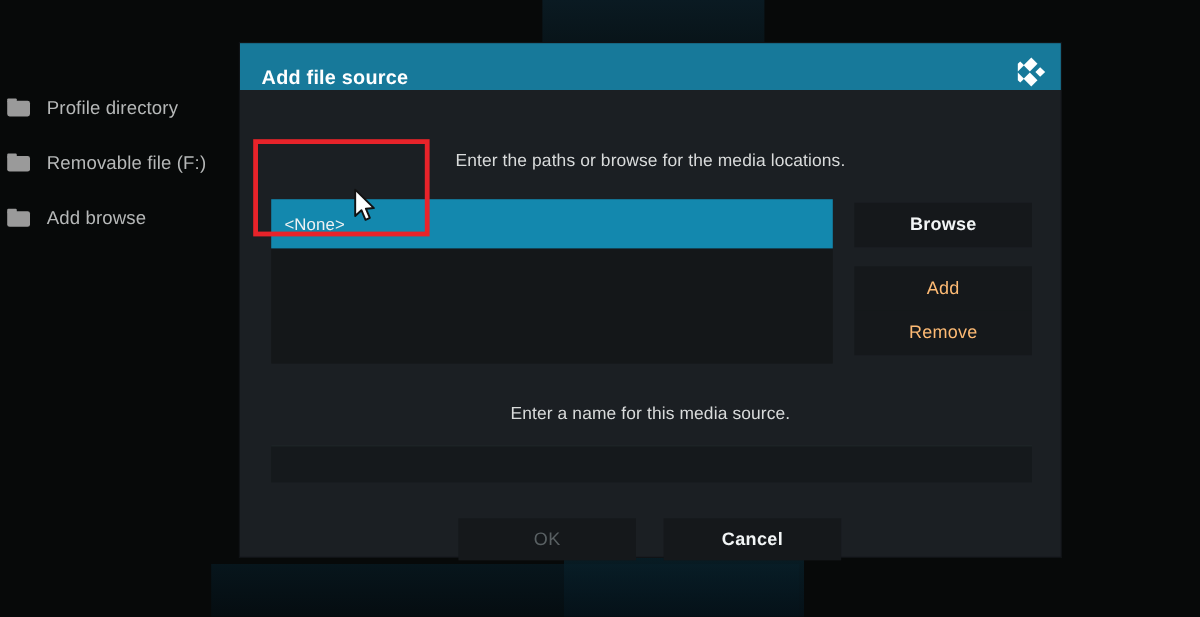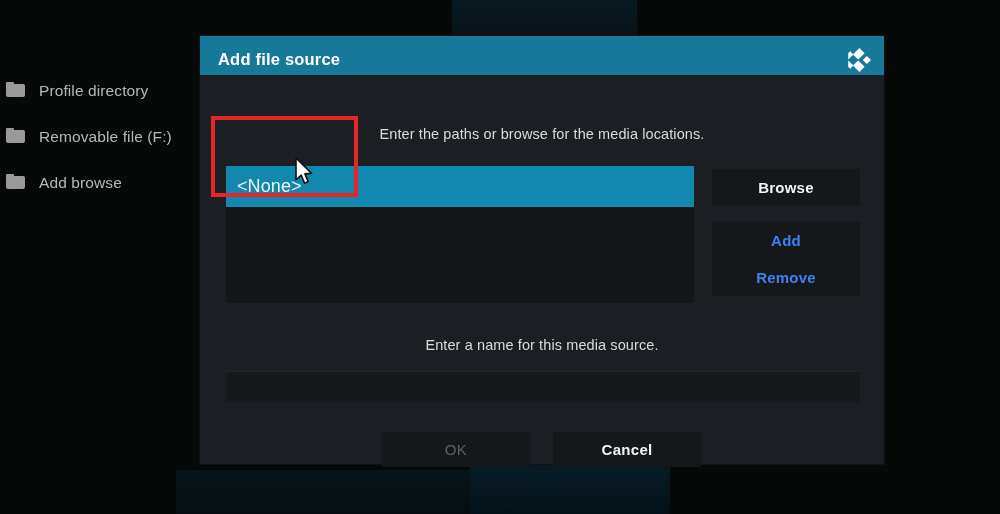--- a/index.html
+++ b/index.html
@@ -89,21 +89,21 @@
     left: 200px; top: 36px;
     width: 684px; height: 428px;
     background: #1b1f23;
     box-shadow: 0 0 0 1px #101316;
   }
 
   #dialog-titlebar {
     height: 39px;
     background: #17799a;
     display: flex;
-    align-items: center;
+    align-items: flex-end;
     justify-content: space-between;
     padding: 8px 8px 0 18px;
   }
   #dialog-title {
     color: #ffffff;
     font-size: 16.5px;
     font-weight: bold;
     letter-spacing: .2px;
   }
 
@@ -142,40 +142,40 @@
     height: 41px;
     display: flex;
     align-items: center;
     padding-left: 11px;
   }
   .path-row.selected {
     background: #1388ae;
   }
   .path-row-label {
     color: #eef2f3;
-    font-size: 18px;
+    font-size: 14px;
     letter-spacing: .1px;
   }
 
   
   .side-btn {
     position: absolute;
     left: 512px;
     width: 148px;
     height: 37px;
     background: #15181b;
     display: flex;
     align-items: center;
     justify-content: center;
     font-size: 15px;
     font-weight: bold;
     letter-spacing: .2px;
   }
   .side-btn.enabled  { color: #f2f5f6; }
-  .side-btn.disabled { color: #3b82f6; font-weight: bold; }
+  .side-btn.disabled { color: #fdba74; font-weight: normal; }
 
   #btn-browse { top: 94px; }
   #btn-add    { top: 147px; }
   #btn-remove { top: 184px; }
 
   
   #name-input {
     position: absolute;
     left: 26px; top: 296px;
     width: 634px; height: 31px;

